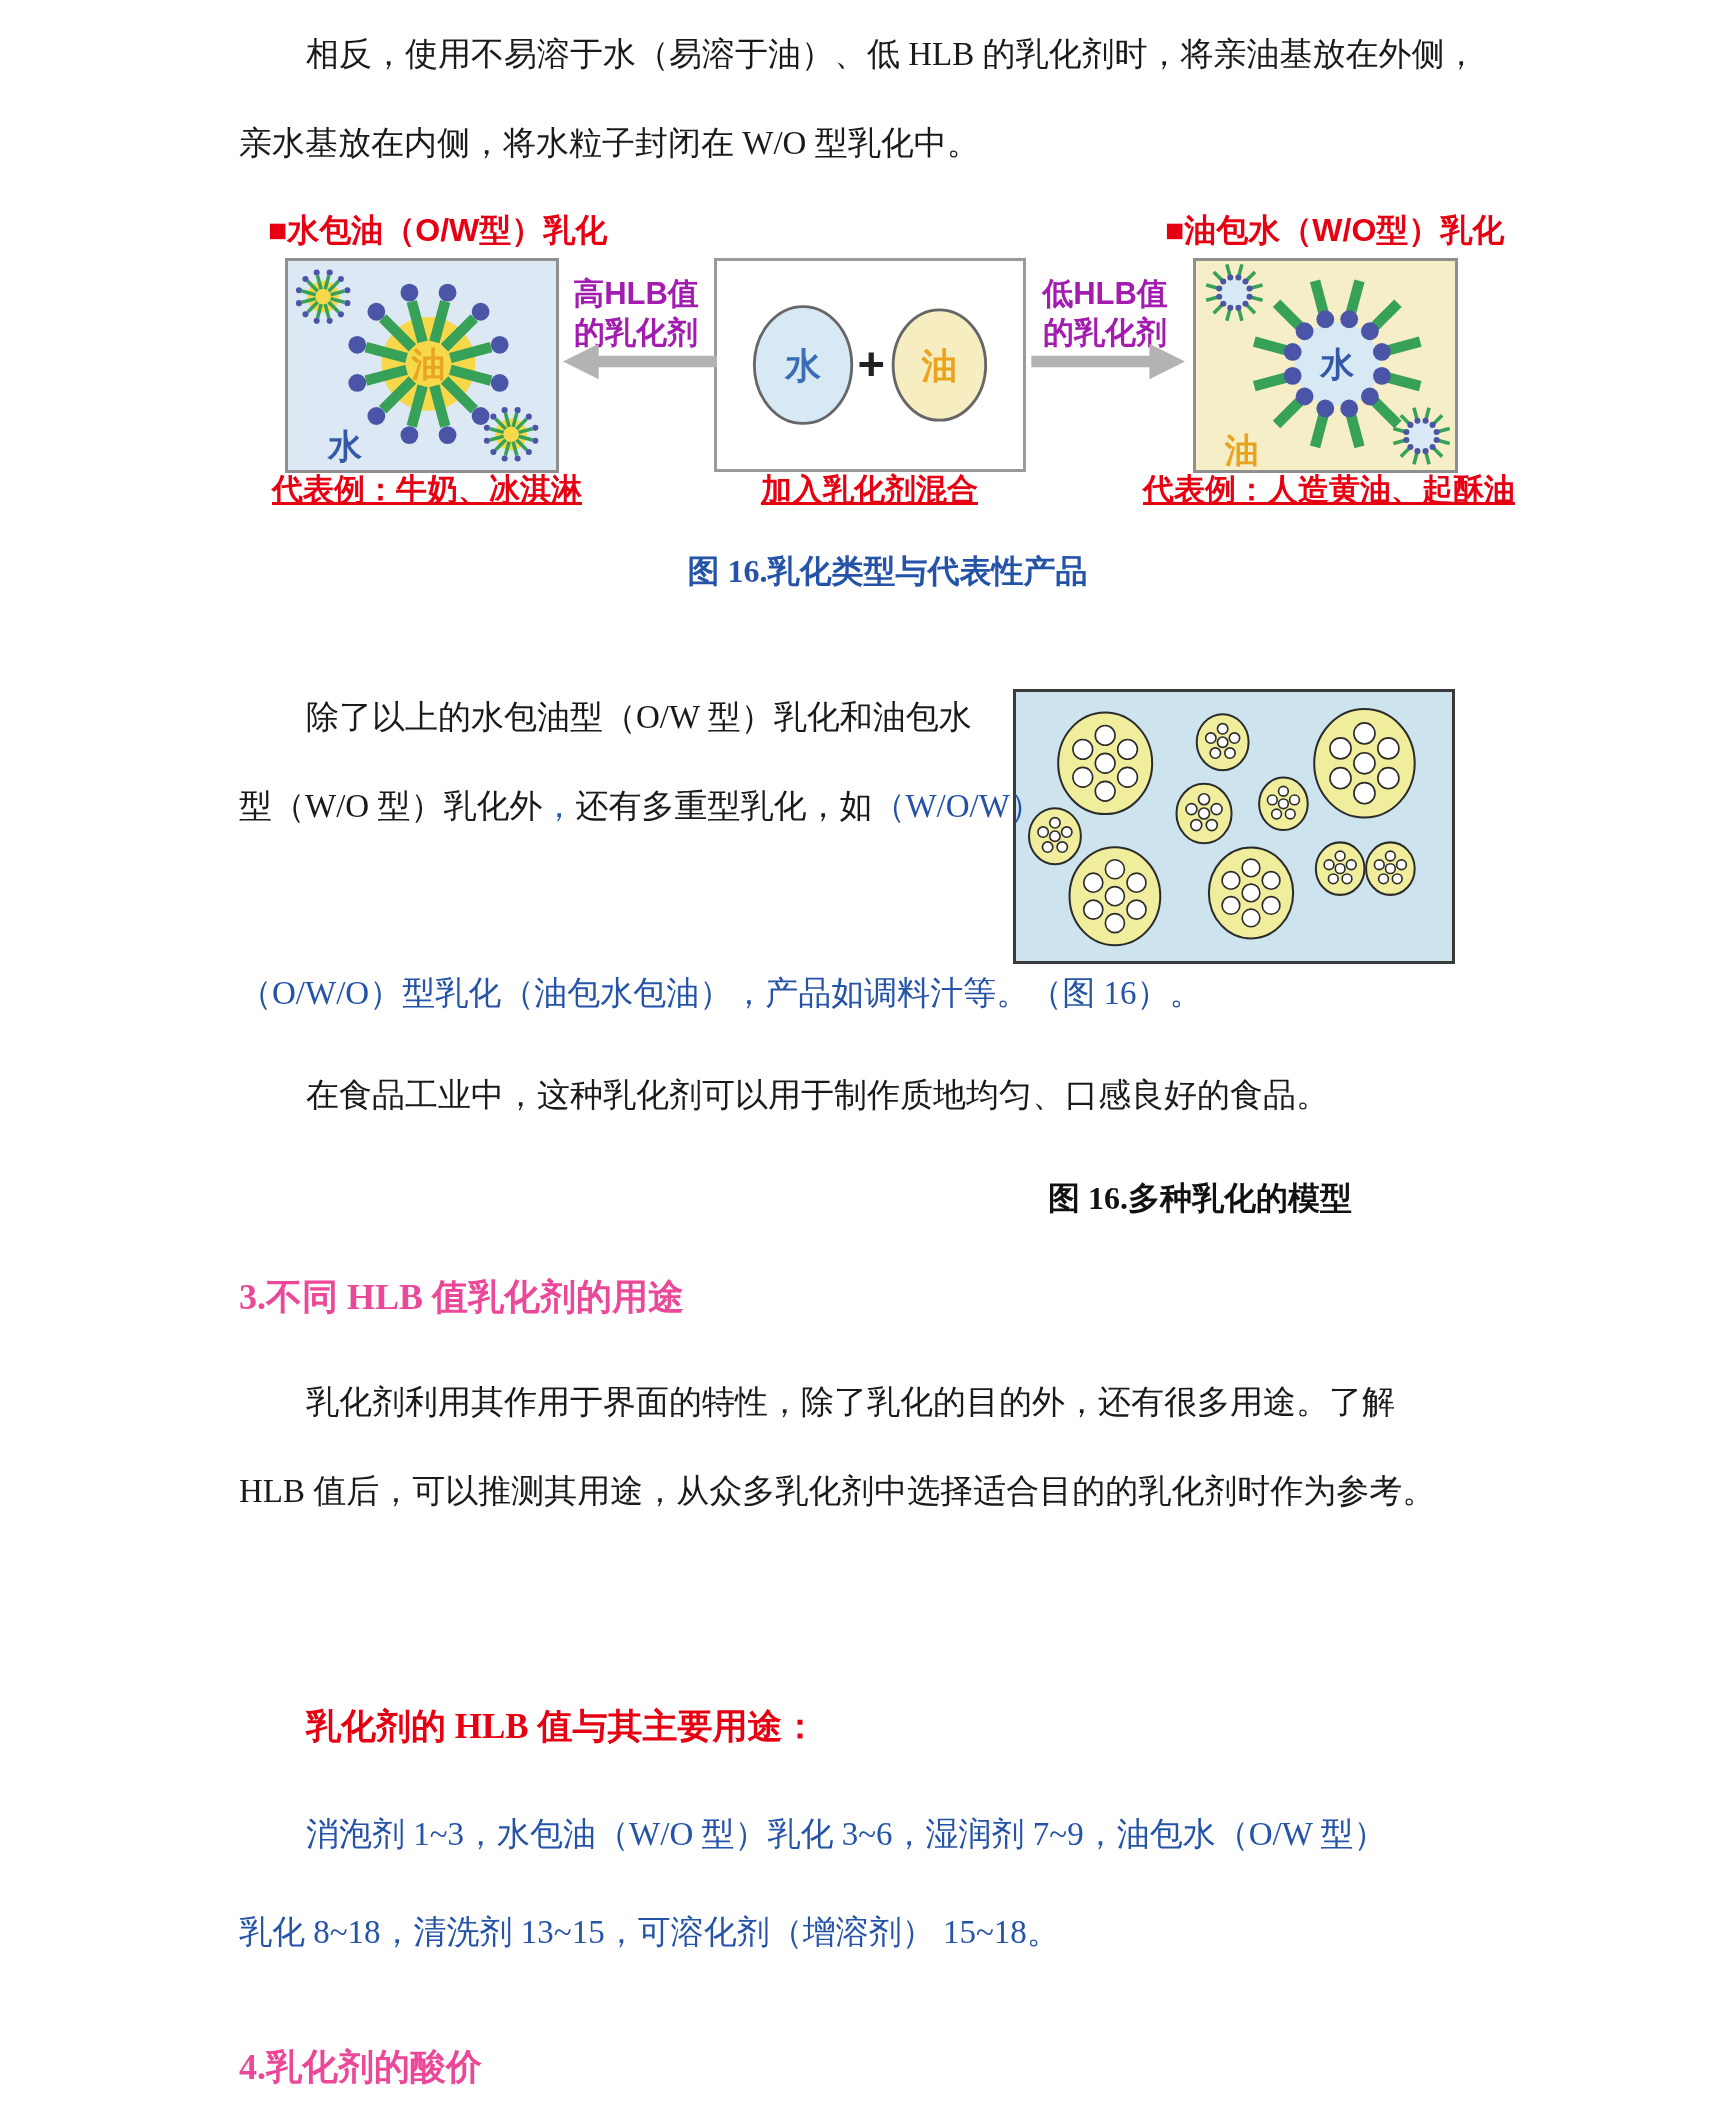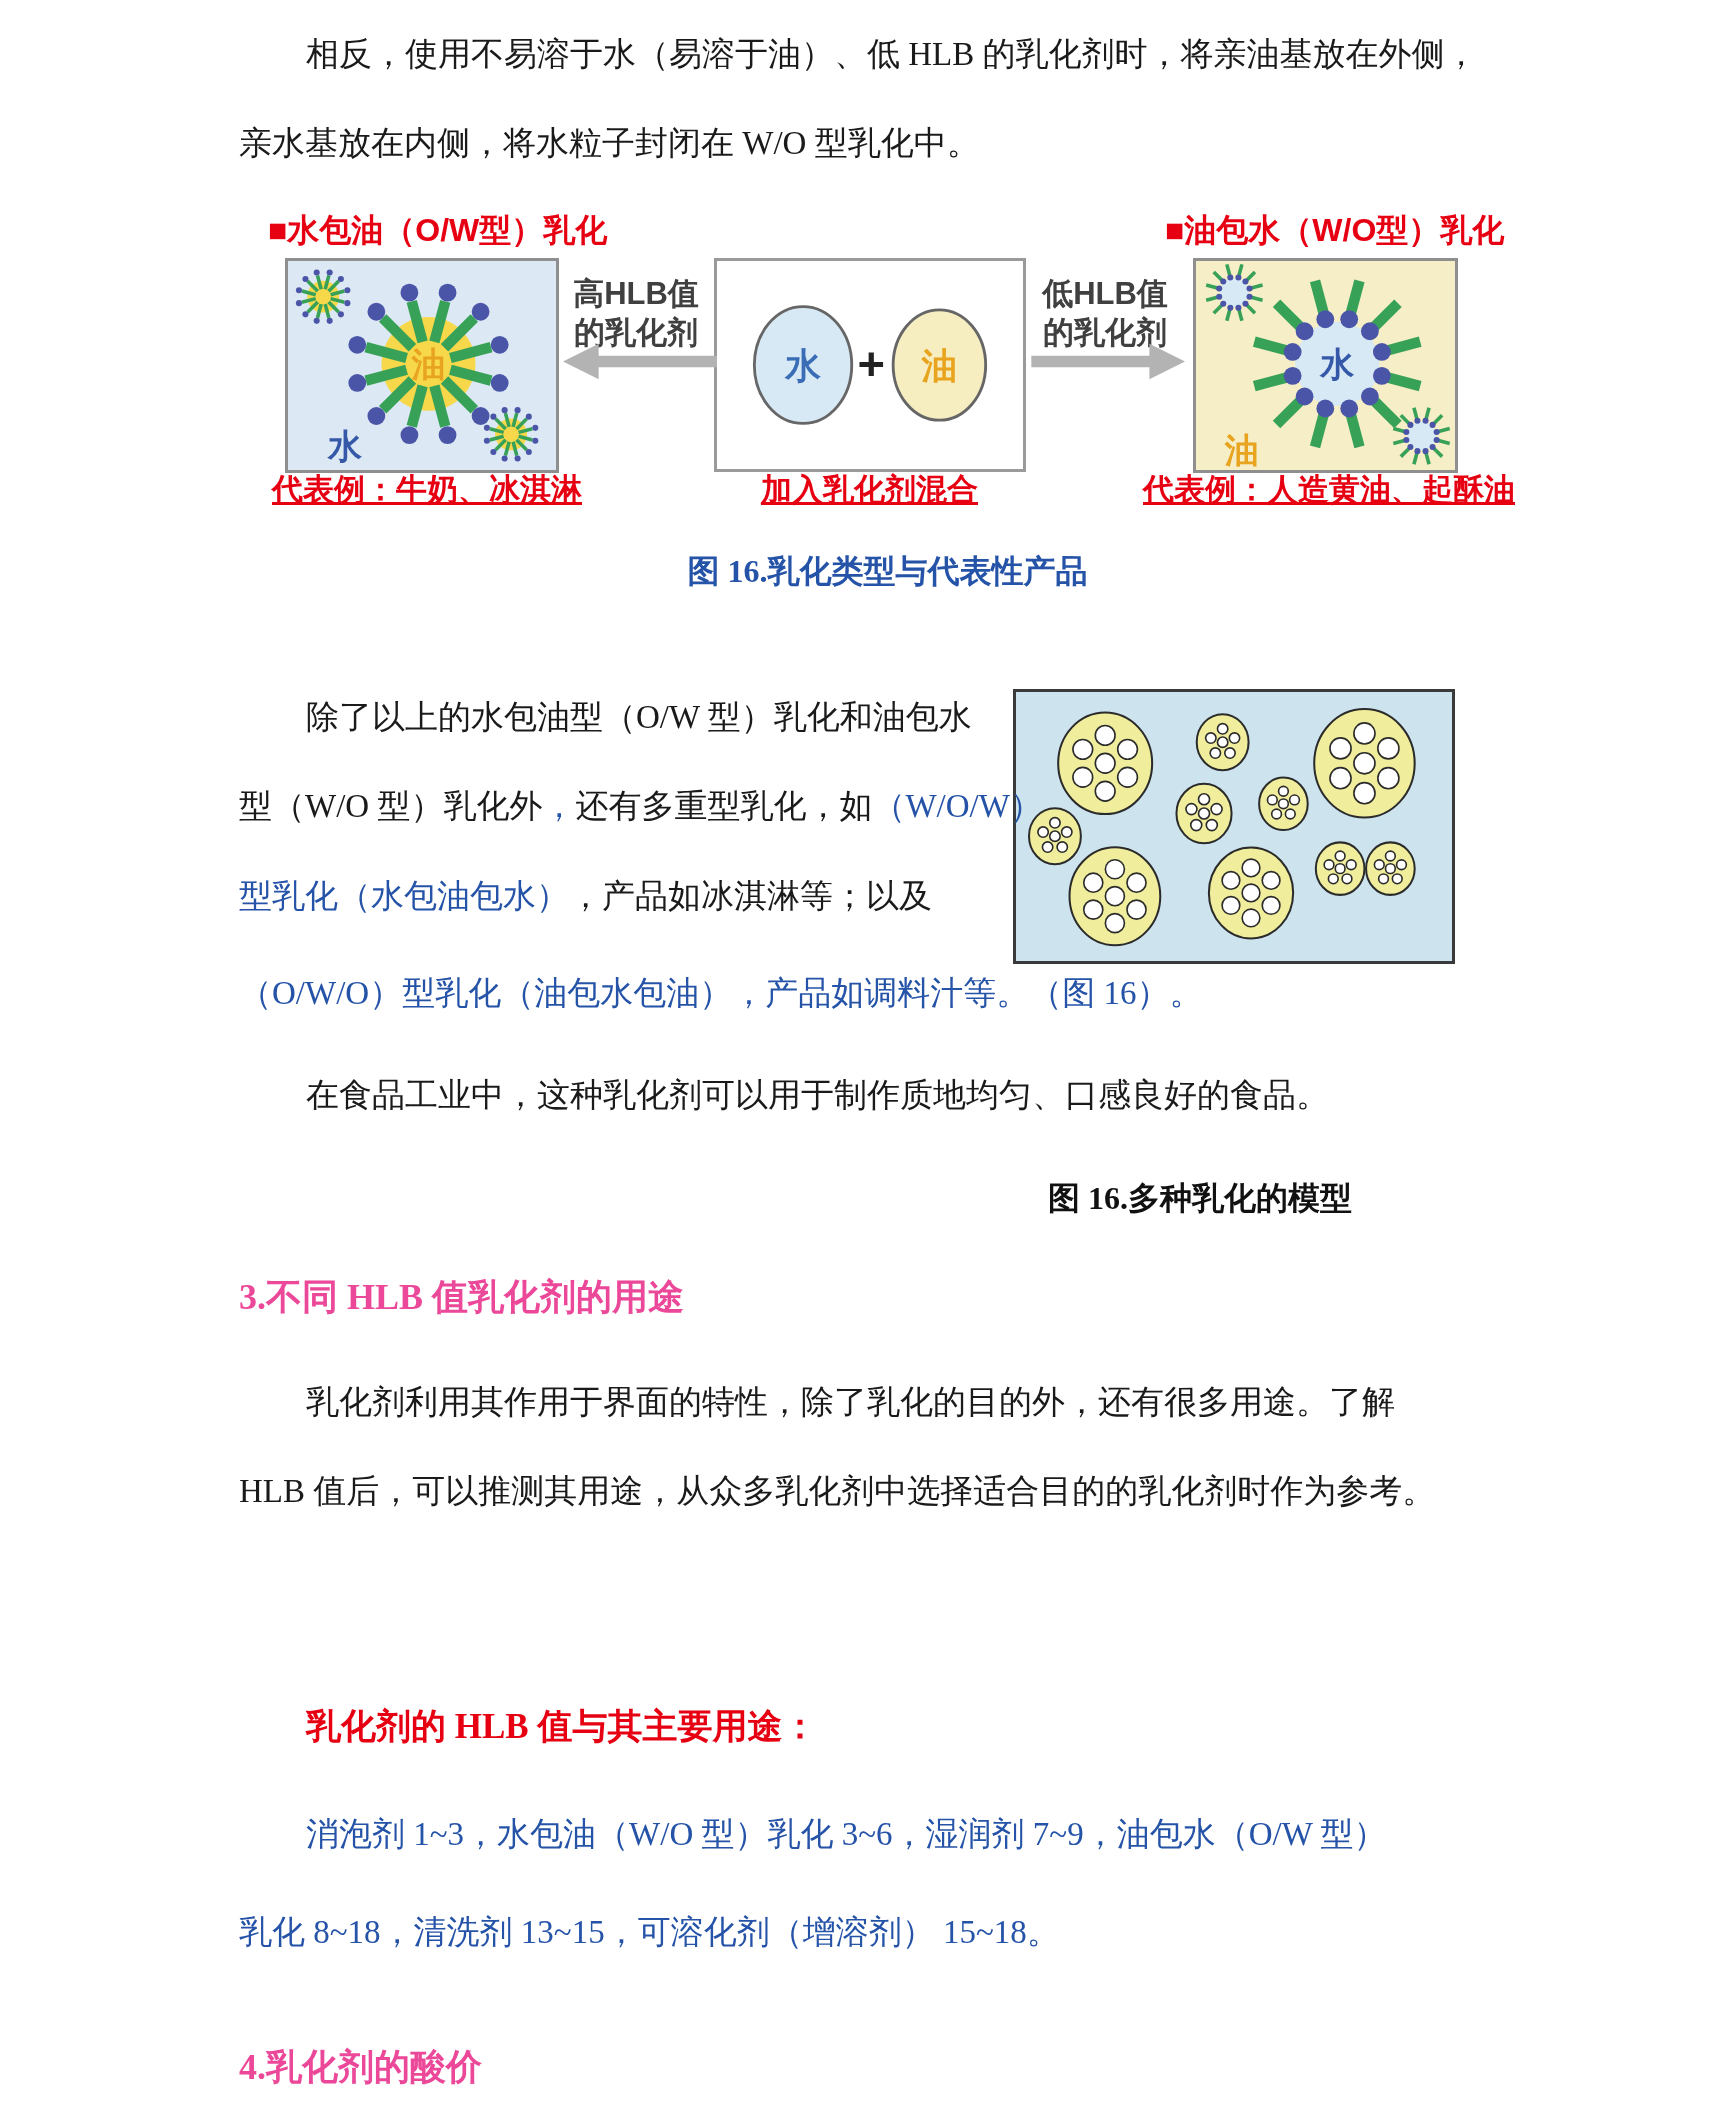--- a/index.html
+++ b/index.html
@@ -7,21 +7,21 @@
         font-family:"Liberation Serif",serif;color:#1a1a1a;padding-left:7px;}
   .line{position:absolute;white-space:nowrap;font-size:33px;line-height:41px;color:#1a1a1a;}
   .blue{color:#2553a8;}
   .f15-title{position:absolute;font-family:"Liberation Sans",sans-serif;font-weight:bold;
              font-size:32px;color:#e60012;white-space:nowrap;}
   .panel{position:absolute;box-sizing:content-box;}
   .panel-left{left:285px;top:258px;width:268px;height:209px;background:#dce9f4;border:3.2px solid #8f8f8f;}
   .panel-mid{left:714px;top:258px;width:306px;height:208px;background:#ffffff;border:3.2px solid #9a9a9a;}
   .panel-right{left:1193px;top:258px;width:259px;height:209px;background:#f5eec6;border:3.2px solid #8f8f8f;}
   .hlb-label{position:absolute;width:154px;text-align:center;font-family:"Liberation Sans",sans-serif;
-             font-weight:bold;font-size:31px;line-height:39px;color:#404040;white-space:nowrap;}
+             font-weight:bold;font-size:31px;line-height:39px;color:#a21caf;white-space:nowrap;}
   .arrow{position:absolute;}
   .f15-cap{position:absolute;top:469px;font-family:"Liberation Sans",sans-serif;font-weight:bold;
            font-size:31px;color:#e60012;white-space:nowrap;text-decoration:underline;}
   .fig-caption{position:absolute;font-weight:bold;font-size:32px;white-space:nowrap;}
   .fig16-box{position:absolute;left:1013px;top:689px;width:436px;height:269px;background:#cde4ee;
              border:3.2px solid #3a3a3a;}
   .heading-blue{position:absolute;font-size:36px;font-weight:bold;color:#ec4899;white-space:nowrap;}
   .heading-red{position:absolute;font-size:35px;font-weight:bold;color:#e60012;white-space:nowrap;}
   svg text{font-family:"Liberation Sans",sans-serif;font-weight:bold;}
 </style>
@@ -316,23 +316,20 @@
         <circle cx="448.3047861653498" cy="213.19416770348082" r="6" fill="#ffffff" stroke="#2b2b2b" stroke-width="2"></circle>
       </svg>
   </div>
 
   <div class="line" style="left:306px;top:697px;">
     <span>除了以上的水包油型（O/W 型）乳化和油包水</span>
   </div>
   <div class="line" style="left:239px;top:786px;">
     <span>型（W/O 型）乳化外</span><span class="blue">，</span><span>还有多重型乳化，如</span><span class="blue">（W/O/W）</span>
   </div>
-  <div class="line" style="left:239px;top:876px;">
-    <span class="blue">型乳化（水包油包水）</span><span>，产品如冰淇淋等；以及</span>
-  </div>
   <div class="line blue" style="left:239px;top:973px;">
     <span>（O/W/O）型乳化（油包水包油），产品如调料汁等。（图 16）。</span>
   </div>
 
   <div class="line" style="left:306px;top:1075px;">在食品工业中，这种乳化剂可以用于制作质地均匀、口感良好的食品。</div>
 
   <div class="fig-caption" style="left:1048px;top:1177px;color:#111;">图 16.多种乳化的模型</div>
 
   <div class="heading-blue" style="left:239px;top:1273px;">3.不同 HLB 值乳化剂的用途</div>
   <div class="line" style="left:306px;top:1382px;">乳化剂利用其作用于界面的特性，除了乳化的目的外，还有很多用途。了解</div>

